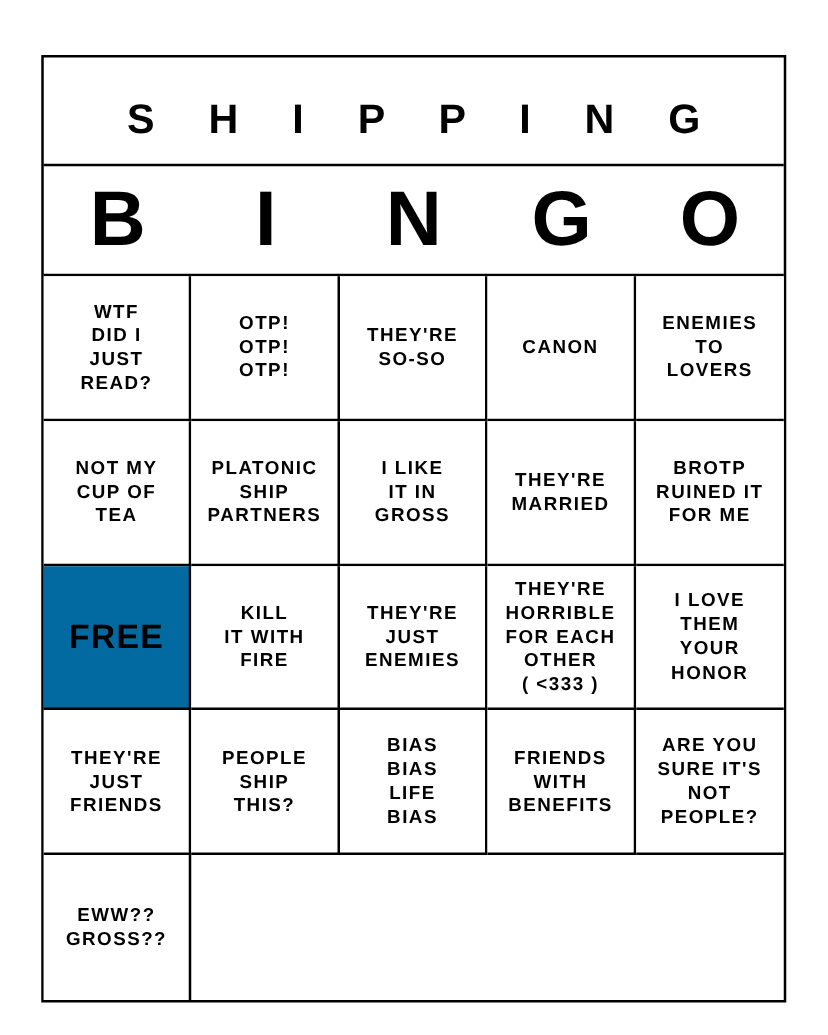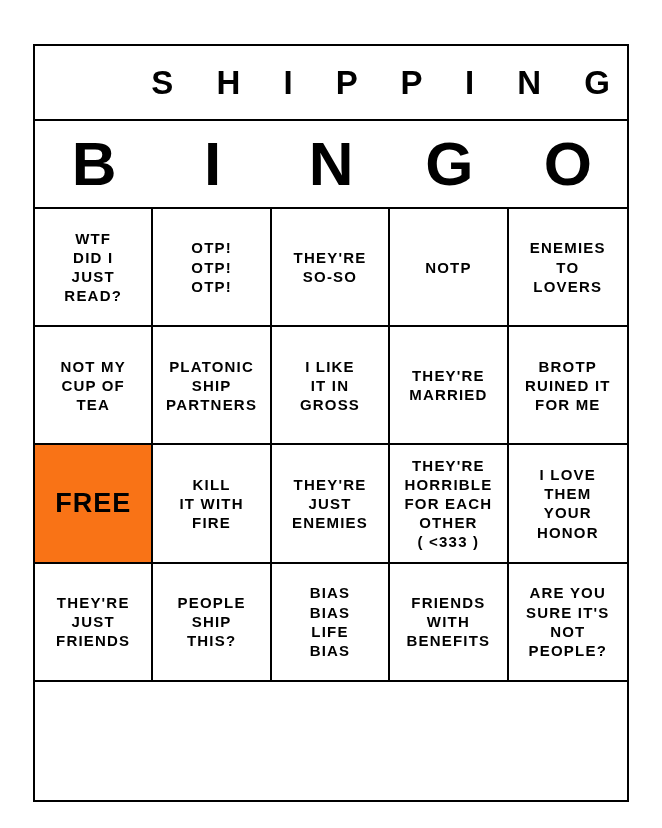--- a/index.html
+++ b/index.html
@@ -27,22 +27,23 @@
     box-sizing: border-box;
     display: flex;
     flex-direction: column;
     background: #ffffff;
   }
   .title-row {
     height: 75px;
     border-bottom: 2px solid #000000;
     display: flex;
     align-items: center;
-    justify-content: flex-end;
-    box-sizing: border-box;
+    justify-content: center;
+    box-sizing: border-box;
+    margin-top: 12px;
   }
   .title-text {
     font-size: 33px;
     font-weight: bold;
     letter-spacing: 17px;
     text-indent: 17px;
     color: #000000;
     white-space: nowrap;
     font-family: "Liberation Sans", sans-serif;
   }
@@ -90,21 +91,21 @@
   .cell-text {
     font-size: 15px;
     font-weight: bold;
     letter-spacing: 1.2px;
     line-height: 1.28;
     color: #000000;
     white-space: pre-line;
     font-family: "Liberation Sans", sans-serif;
   }
   .cell.free {
-    background: #f97316;
+    background: #0369a1;
   }
   .cell.free .cell-text {
     font-size: 27px;
     letter-spacing: 1px;
   }
 </style>
 </head>
 <body>
 
 <div class="page">
@@ -132,21 +133,21 @@
       <div class="cell">
           <span class="cell-text">OTP!
 OTP!
 OTP!</span>
         </div>
       <div class="cell">
           <span class="cell-text">THEY'RE
 SO-SO</span>
         </div>
       <div class="cell">
-          <span class="cell-text">NOTP</span>
+          <span class="cell-text">CANON</span>
         </div>
 
       <div class="cell">
           <span class="cell-text">ENEMIES
 TO
 LOVERS</span>
         </div>
       <div class="cell">
           <span class="cell-text">NOT MY
 CUP OF
@@ -220,16 +221,20 @@
           <span class="cell-text">FRIENDS
 WITH
 BENEFITS</span>
         </div>
       <div class="cell">
           <span class="cell-text">ARE YOU
 SURE IT'S
 NOT
 PEOPLE?</span>
         </div>
+      <div class="cell">
+          <span class="cell-text">EWW??
+GROSS??</span>
+        </div>
     </div>
 
   </div>
 </div>
 
 </body></html>

